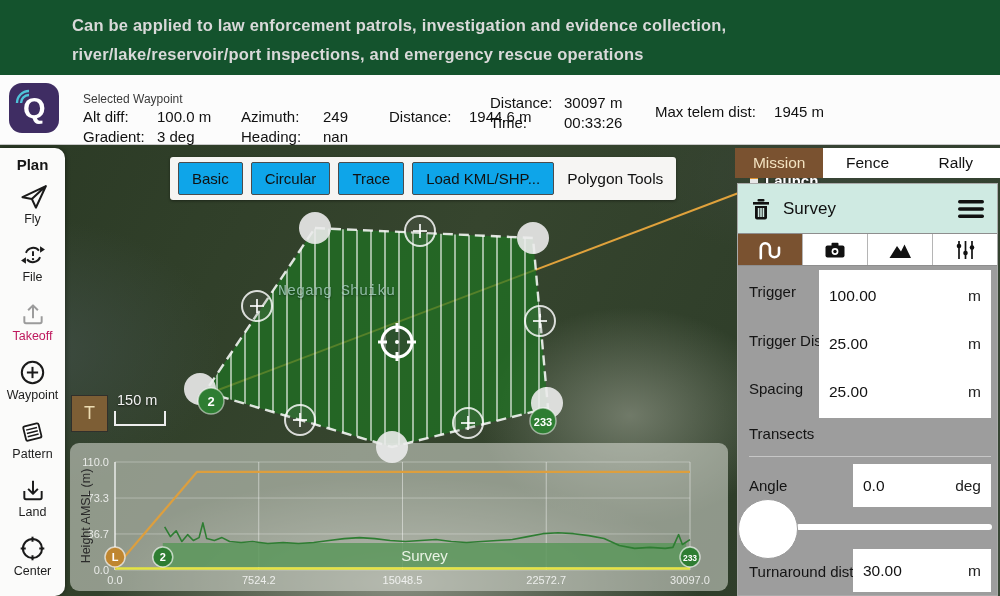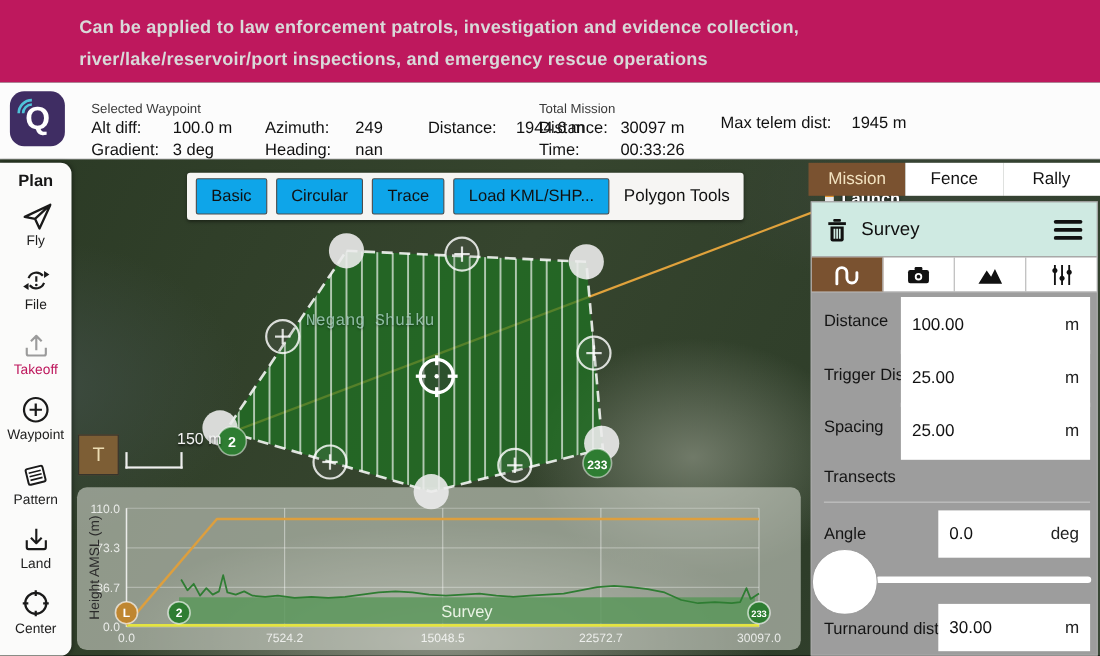--- a/index.html
+++ b/index.html
@@ -1,20 +1,20 @@
 <!DOCTYPE html>
 <html><head>
 <meta charset="utf-8">
 <style>
   * { margin:0; padding:0; box-sizing:border-box; }
   html,body { width:1000px; height:596px; overflow:hidden; background:#000;
     font-family:"Liberation Sans", sans-serif; }
 
   
-  .banner { position:absolute; left:0; top:0; width:1000px; height:75px; background:#be185d; }
+  .banner { position:absolute; left:0; top:0; width:1000px; height:75px; background:#14532d; }
   .banner-text { padding:11px 105px 0 72px; color:#d9d9d9; font-size:16.5px; font-weight:700;
     line-height:1.75; letter-spacing:.2px; }
 
   
   .header { position:absolute; left:0; top:75px; width:1000px; height:70px; background:#fcfcfc;
     border-bottom:1px solid #c9c9c9; }
   .logo { position:absolute; left:9px; top:8px; width:50px; height:50px; background:#3f2d63;
     border-radius:13px; }
   .logo .q { position:absolute; left:14px; top:9px; color:#fff; font-size:29px; font-weight:700; }
   .hdr-title { font-size:12px; color:#3a3a3a; margin-bottom:1px; }
@@ -49,21 +49,21 @@
   .mt-btn { height:33px; background:#0ea5e9; border:1px solid #4c4c4c; border-radius:2px;
     font-size:15px; color:#111; padding:0 13px; display:flex; align-items:center;
     font-family:"Liberation Sans", sans-serif; }
   .mt-label { font-size:15.5px; color:#111; padding:0 5px; }
 
   
   .t-btn { position:absolute; left:71px; top:250px; width:37px; height:37px; z-index:4;
     background:#7d5e35; border:1px solid #30302c; color:#ecdcb2; font-size:18px;
     display:flex; align-items:center; justify-content:center; }
   .scale-text { position:absolute; left:117px; top:247px; z-index:4; color:#f2f2f2; font-size:14.5px;
-    text-shadow:0 1px 2px rgba(0,0,0,.6);margin-left:44px; }
+    text-shadow:0 1px 2px rgba(0,0,0,.6); }
   .scale-bracket { position:absolute; left:114px; top:266px; width:52px; height:15px; z-index:4;
     border-left:2px solid #eee; border-right:2px solid #eee; border-bottom:2px solid #eee; }
 
   
   .sidebar { position:absolute; left:0; top:3px; width:65px; height:448px; z-index:6;
     background:#fbfbfa; border-radius:0 10px 10px 0; box-shadow:1px 0 4px rgba(0,0,0,.35);
     display:flex; flex-direction:column; align-items:center; padding:8px 0 10px; }
   .sb-title { font-size:15px; font-weight:700; color:#161616; margin-bottom:2px; }
   .sb-item { display:flex; flex-direction:column; align-items:center; gap:2px; flex:1;
     justify-content:center; width:100%; }
@@ -133,21 +133,20 @@
       <span>Distance:</span>
       <span>1944.6 m</span>
       <span>Gradient:</span>
       <span>3 deg</span>
       <span>Heading:</span>
       <span>nan</span>
     </div>
   </div>
 
   <div class="hdr-col" style="left:490px">
-    <div class="hdr-title">Total Mission</div>
     <div class="tm-grid">
       <span>Distance:</span>
       <span>30097 m</span>
       <span>Time:</span>
       <span>00:33:26</span>
     </div>
   </div>
 
   <div class="mt-row">
     <span>Max telem dist:</span>
@@ -385,21 +384,21 @@
           <line x1="12.5" y1="3" x2="12.5" y2="21" stroke="#111" stroke-width="1.7"></line>
           <line x1="19" y1="3" x2="19" y2="21" stroke="#111" stroke-width="1.7"></line>
           <circle cx="6" cy="8" r="2.3" fill="#111"></circle>
           <circle cx="12.5" cy="15" r="2.3" fill="#111"></circle>
           <circle cx="19" cy="9.5" r="2.3" fill="#111"></circle>
         </svg>
       </div>
     </div>
 
     <div class="survey-body">
-      <span class="f-label" style="top:17px">Distance</span>
+      <span class="f-label" style="top:17px">Trigger</span>
       <div class="f-input" style="top:4px">
         <span class="val">100.00</span>
         <span class="unit">m</span>
       </div>
 
       <span class="f-label" style="top:66px">Trigger Dist</span>
       <div class="f-input" style="top:52px">
         <span class="val">25.00</span>
         <span class="unit">m</span>
       </div>

